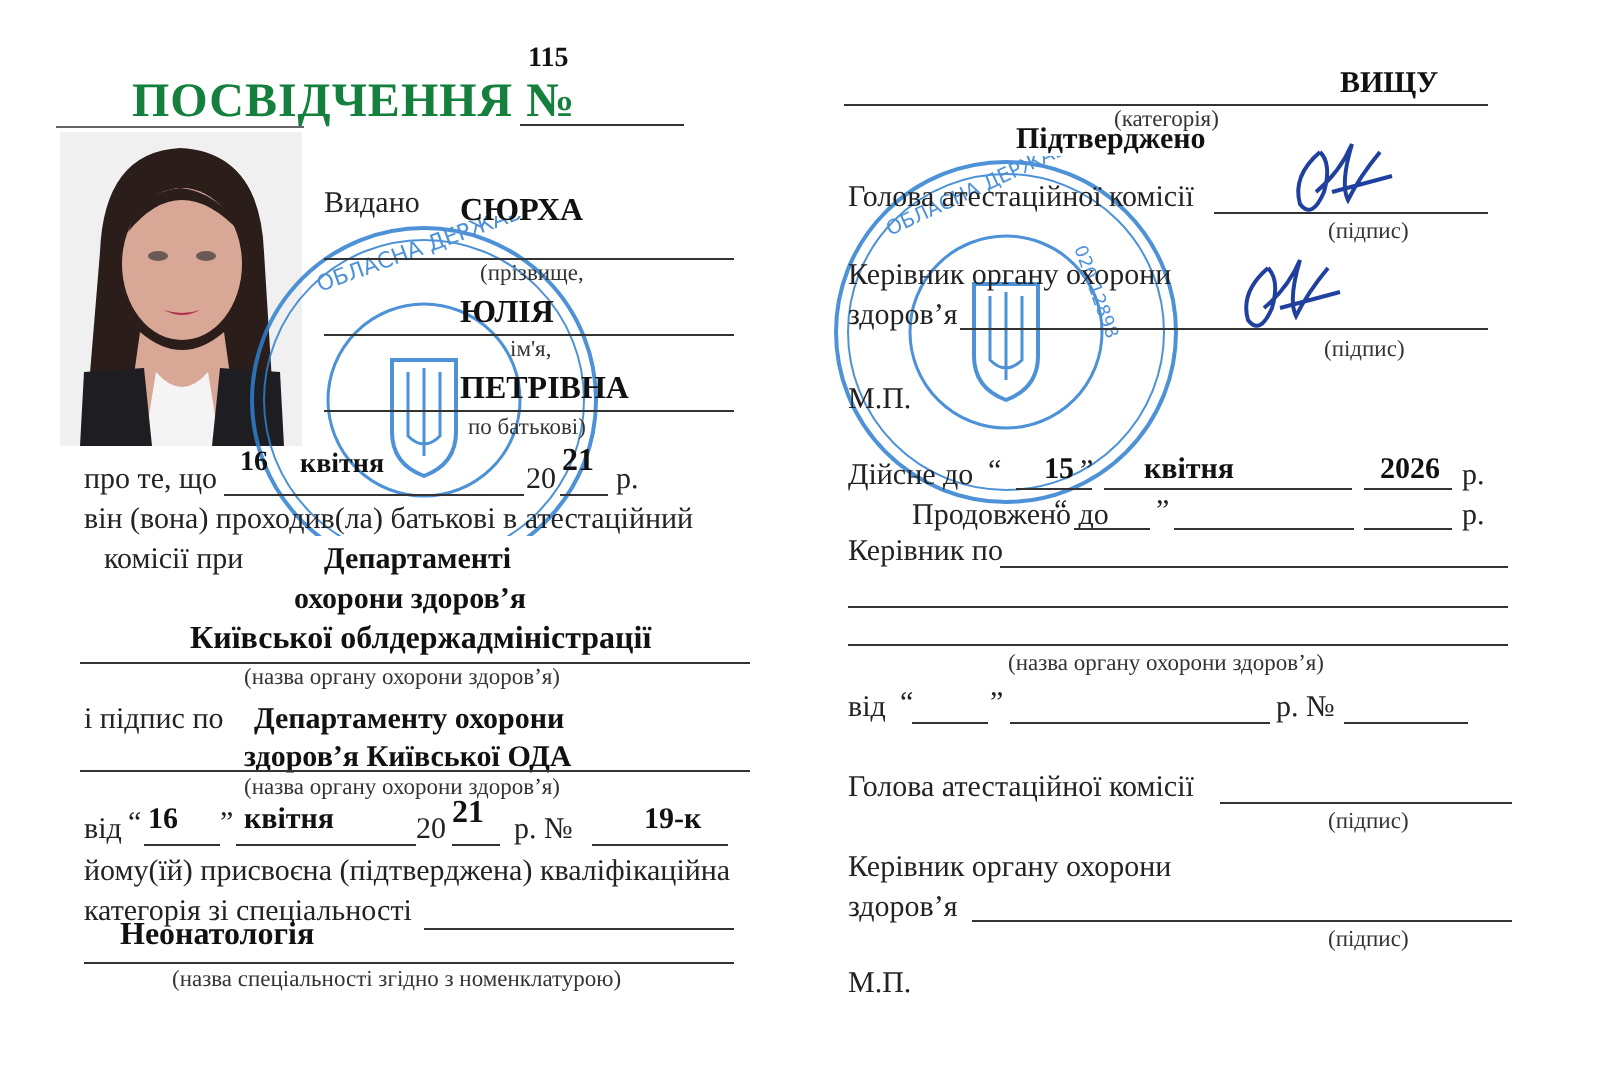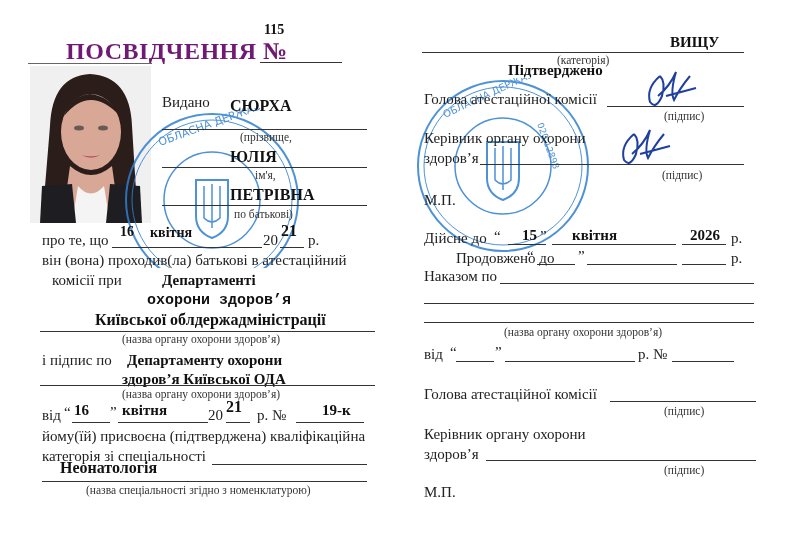--- a/index.html
+++ b/index.html
@@ -5,21 +5,21 @@
   html, body { margin:0; padding:0; }
   body {
     width:800px; height:536px; background:#ffffff; position:relative; overflow:hidden;
     font-family:"Liberation Serif", "DejaVu Serif", serif; color:#1a1a1a;
   }
   .abs { position:absolute; white-space:nowrap; }
   .lbl { font-size:15px; color:#222; }
   .fill { font-weight:bold; font-size:15px; color:#111; }
   .cap { font-size:11.5px; color:#333; }
   .line { position:absolute; height:0; border-top:1px solid #333; }
-  .title { font-size:24px; font-weight:bold; letter-spacing:0.5px; color:#701a75; }
+  .title { font-size:24px; font-weight:bold; letter-spacing:0.5px; color:#15803d; }
   .photo {
     position:absolute; left:30px; top:66px; width:121px; height:157px; overflow:hidden;
     background:linear-gradient(#f2f2f2,#e6e6e6);
   }
   .stamp { position:absolute; opacity:0.85; }
   .sig { position:absolute; }
 </style>
 </head>
 <body>
 
@@ -71,21 +71,21 @@
 <div class="abs fill" style="left:150px; top:225px; font-size:14px;">квітня</div>
 <div class="line" style="left:112px; top:247px; width:150px;"></div>
 <div class="abs lbl" style="left:263px; top:232px;">20</div>
 <div class="abs fill" style="left:281px; top:222px; font-size:16px;">21</div>
 <div class="line" style="left:280px; top:247px; width:24px;"></div>
 <div class="abs lbl" style="left:308px; top:232px;">р.</div>
 
 <div class="abs lbl" style="left:42px; top:252px;">він (вона) проходив(ла) батькові в атестаційний</div>
 <div class="abs lbl" style="left:52px; top:272px;">комісії при</div>
 <div class="abs fill" style="left:162px; top:272px;">Департаменті</div>
-<div class="abs fill" style="left:147px; top:292px;font-family:Liberation Mono, monospace;">охорони здоров’я</div>
+<div class="abs fill" style="left:147px; top:292px;">охорони здоров’я</div>
 <div class="abs fill" style="left:95px; top:311px; font-size:16px;">Київської  облдержадміністрації</div>
 <div class="line" style="left:40px; top:331px; width:335px;"></div>
 <div class="abs cap" style="left:122px; top:333px;">(назва органу охорони здоров’я)</div>
 
 <div class="abs lbl" style="left:42px; top:352px;">і підпис по</div>
 <div class="abs fill" style="left:127px; top:352px;">Департаменту охорони</div>
 <div class="abs fill" style="left:122px; top:371px;">здоров’я Київської ОДА</div>
 <div class="line" style="left:40px; top:385px; width:335px;"></div>
 <div class="abs cap" style="left:122px; top:388px;">(назва органу охорони здоров’я)</div>
 
@@ -154,21 +154,21 @@
 <div class="abs lbl" style="left:731px; top:230px;">р.</div>
 
 <div class="abs lbl" style="left:424px; top:250px;margin-left:32px;">Продовжено до</div>
 <div class="abs lbl" style="left:527px; top:248px;">“</div>
 <div class="line" style="left:537px; top:264px; width:38px;"></div>
 <div class="abs lbl" style="left:578px; top:248px;">”</div>
 <div class="line" style="left:587px; top:264px; width:90px;"></div>
 <div class="line" style="left:682px; top:264px; width:44px;"></div>
 <div class="abs lbl" style="left:731px; top:250px;">р.</div>
 
-<div class="abs lbl" style="left:424px; top:268px;">Наказом по</div>
+<div class="abs lbl" style="left:424px; top:268px;">Керівник по</div>
 <div class="line" style="left:500px; top:283px; width:254px;"></div>
 <div class="line" style="left:424px; top:303px; width:330px;"></div>
 <div class="line" style="left:424px; top:322px; width:330px;"></div>
 <div class="abs cap" style="left:504px; top:326px;">(назва органу охорони здоров’я)</div>
 
 <div class="abs lbl" style="left:424px; top:346px;">від</div>
 <div class="abs lbl" style="left:450px; top:344px;">“</div>
 <div class="line" style="left:456px; top:361px; width:38px;"></div>
 <div class="abs lbl" style="left:495px; top:344px;">”</div>
 <div class="line" style="left:505px; top:361px; width:130px;"></div>

